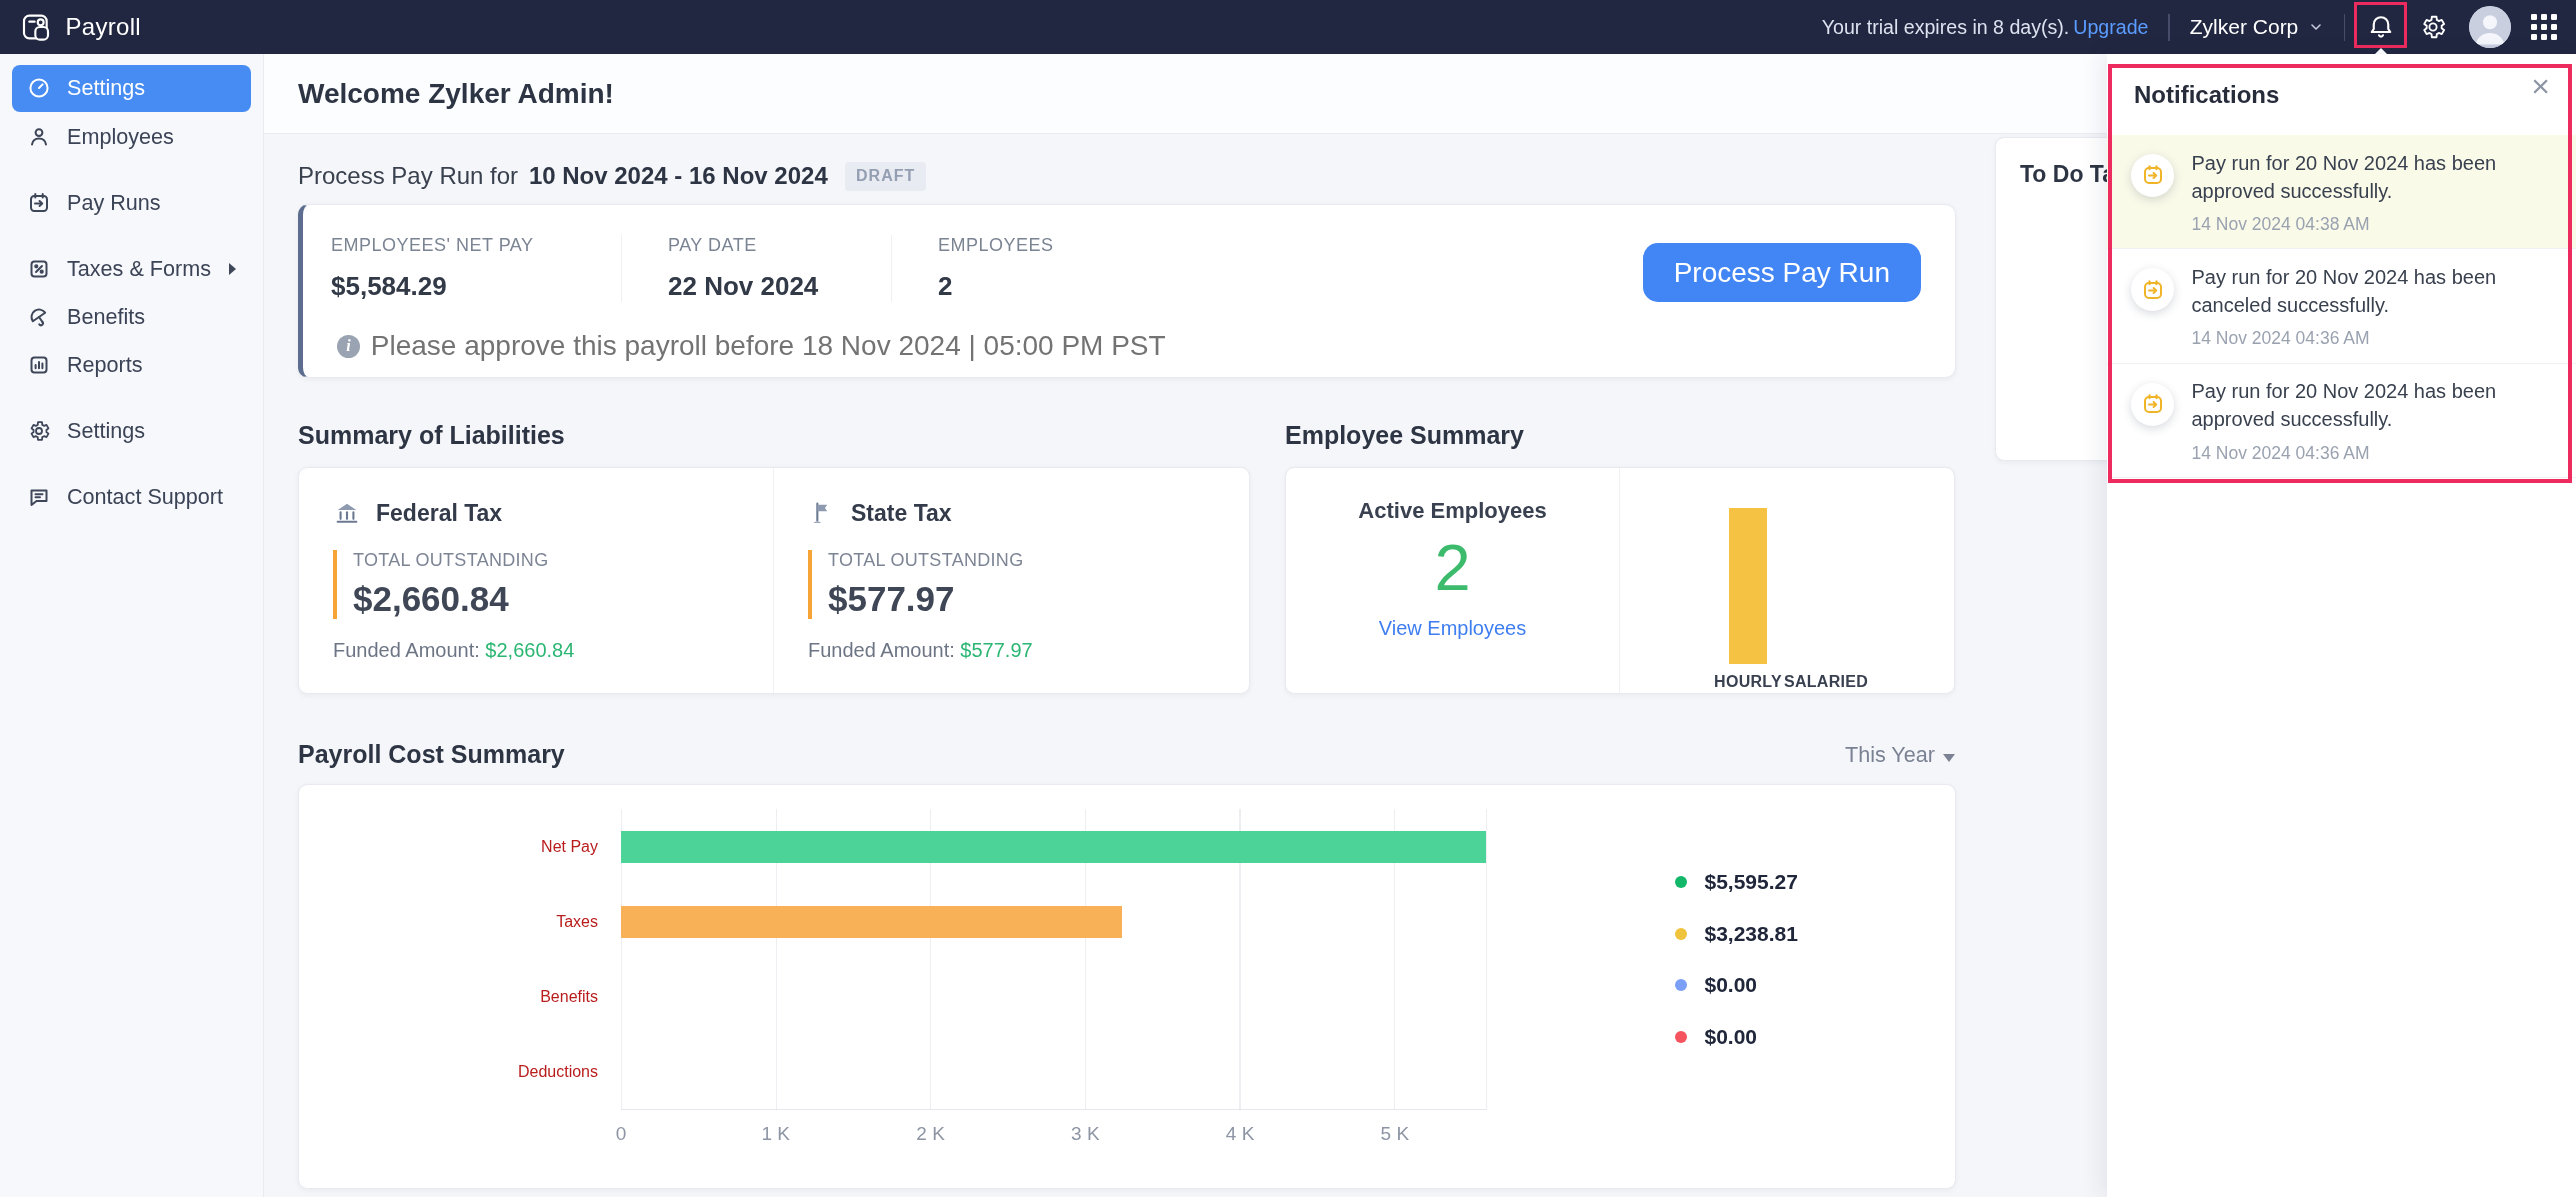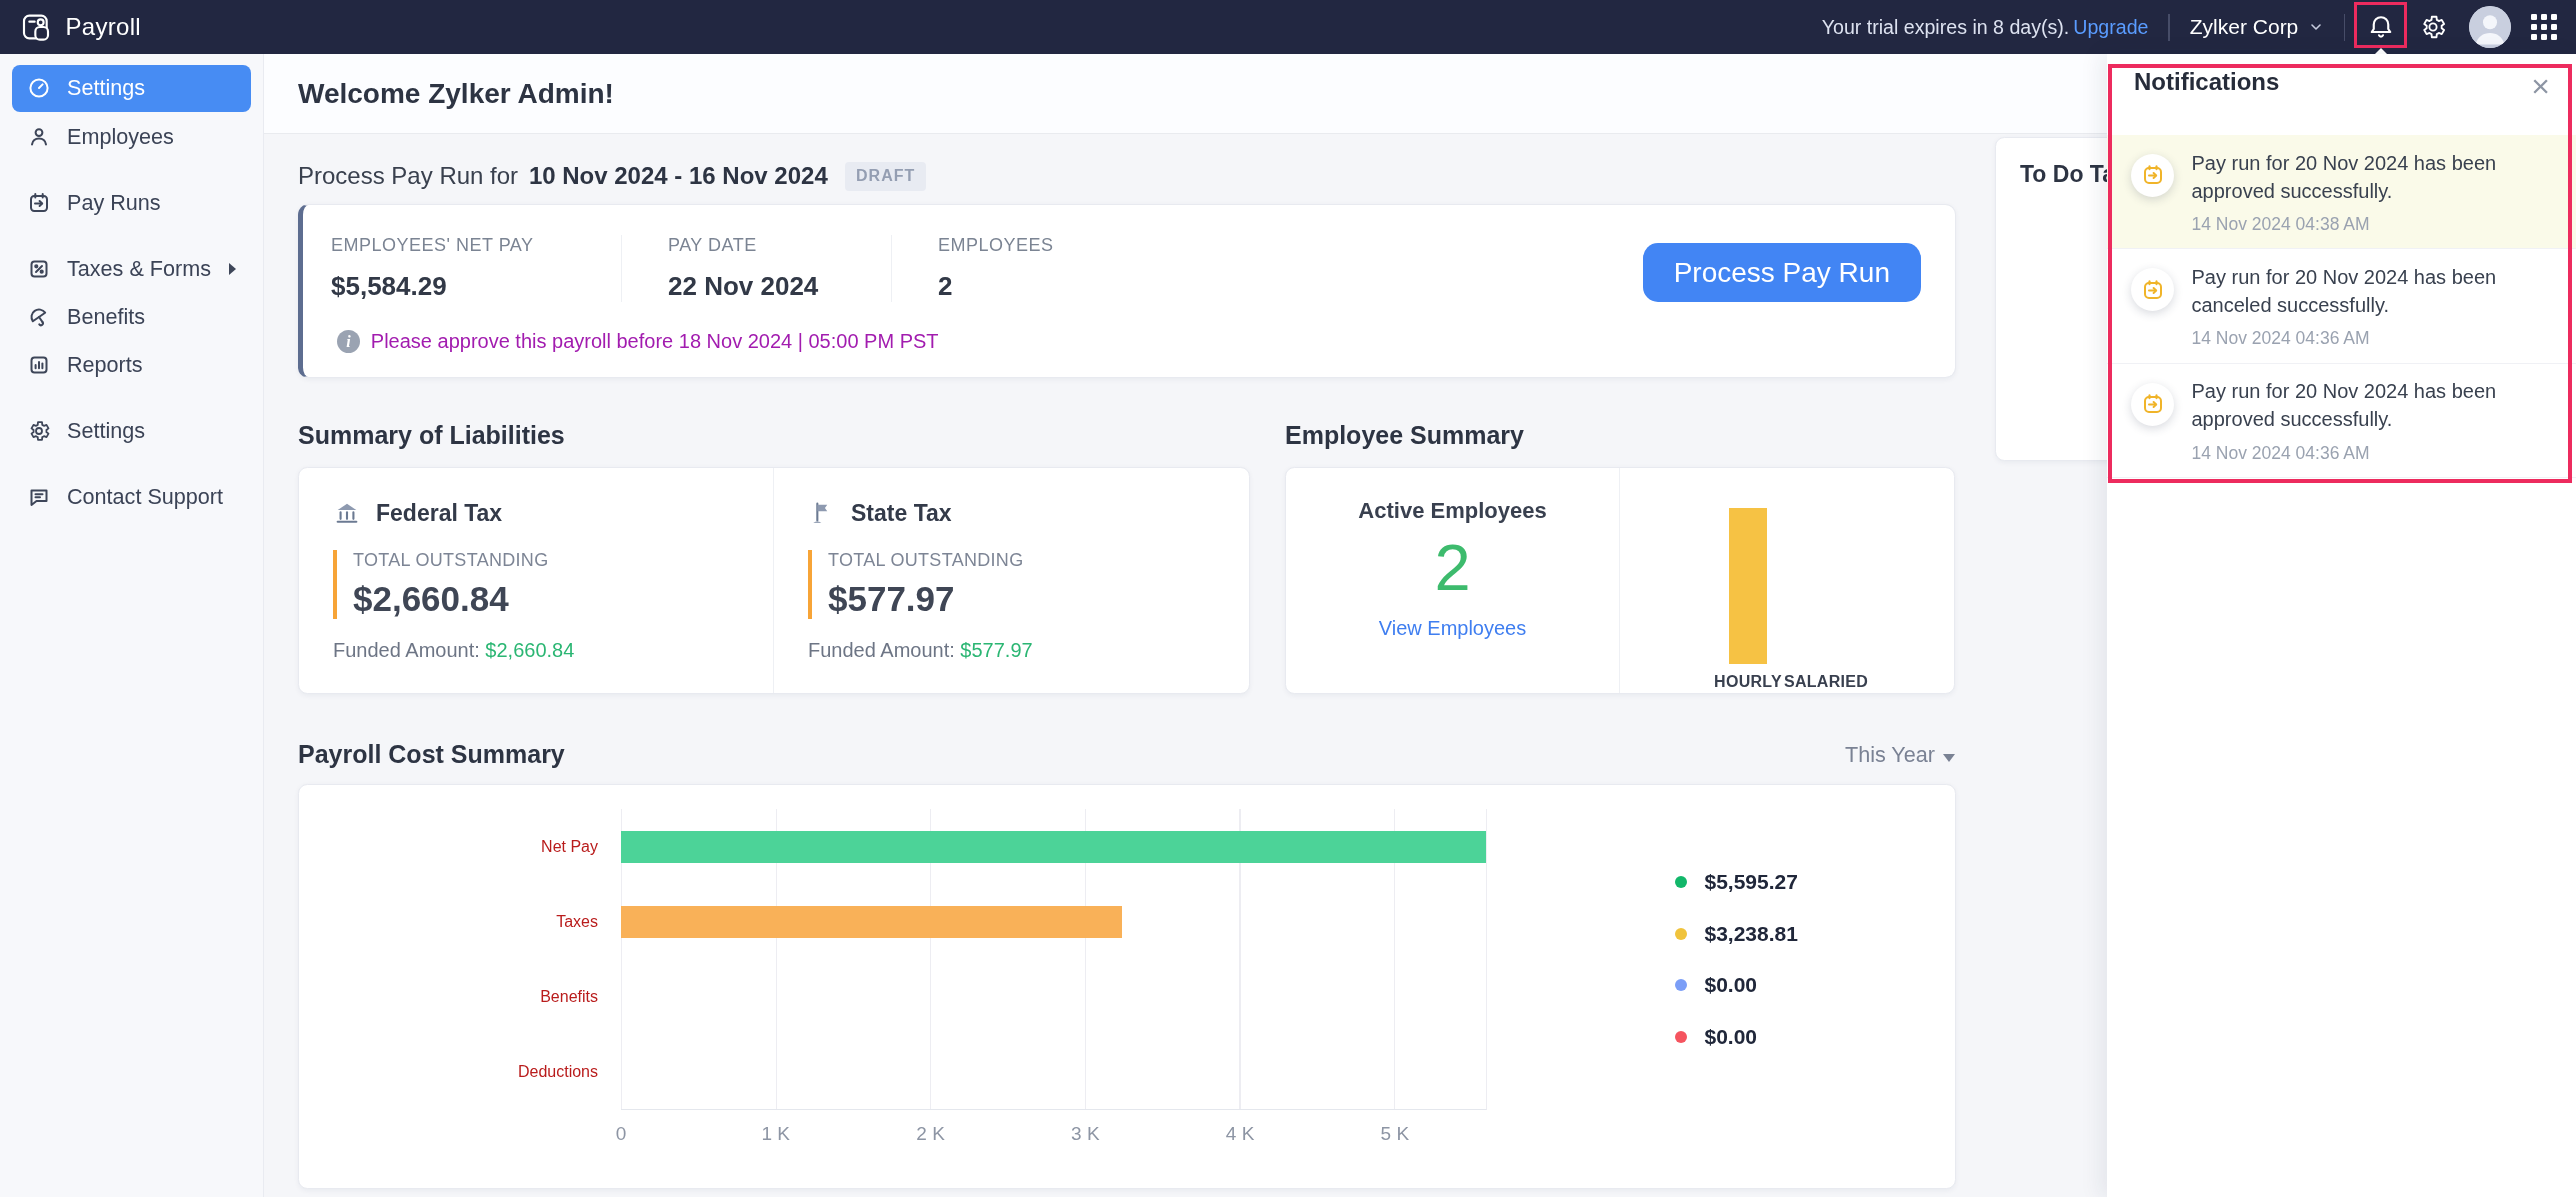--- a/index.html
+++ b/index.html
@@ -78,21 +78,21 @@
   .pr-col:nth-child(1) { min-width:290px; }
   .pr-col:nth-child(2) { min-width:270px; }
   .stat-label { font-size:18px; color:#7b8493; letter-spacing:0.5px; }
   .stat-value { margin-top:15px; font-size:26px; font-weight:700; color:#323947; }
   .pr-note { position:absolute; left:34px; top:125px; display:flex; align-items:center; gap:10.8px; }
   .info-icon {
     width:23px; height:23px; border-radius:50%; background:#9aa3b2; color:#fff;
     font-family:"Liberation Serif", serif; font-style:italic; font-weight:700; font-size:16px;
     display:flex; align-items:center; justify-content:center; flex:none;
   }
-  .pr-note-text { font-size:20px; color:#a21caf; }
+  .pr-note-text { font-size:28px; color:#737373; }
   .btn-primary {
     position:absolute; right:34px; top:38px; height:59px; padding:0 31px;
     background:#4285f4; color:#fff; font-size:28px; font-weight:400;
     border:none; border-radius:15px; cursor:pointer; font-family:"Liberation Sans", sans-serif;
   }
 
   .section-title { position:absolute; font-size:25px; font-weight:700; color:#2d3443; z-index:1; }
 
   
   .liab-card { position:absolute; left:298px; top:467px; width:952px; height:227px; display:flex; z-index:1; }
@@ -143,21 +143,21 @@
 
   
   .todo-card { position:absolute; left:1995px; top:137px; width:351px; height:324px; padding:23px 0 0 24px; z-index:8; }
   .todo-title { font-size:23px; font-weight:600; color:#2d3443; white-space:nowrap; }
 
   
   .notif-panel {
     position:absolute; left:2107px; top:54px; width:469px; height:1144px;
     background:#fff; box-shadow:-6.7px 0 20px rgba(25,39,80,.08); z-index:40;
   }
-  .notif-header { position:relative; padding:14px 27px; }
+  .notif-header { position:relative; padding:27px 27px; }
   .notif-title { font-size:24px; font-weight:600; color:#262c3a; }
   .notif-close { position:absolute; right:26px; top:16px; font-size:32px; color:#8d95a4; cursor:pointer; line-height:1; }
   .notif-list { position:absolute; left:0; right:0; top:81px; }
   .notif-item { display:flex; gap:17.5px; padding:13.5px 24px; min-height:108px; border-bottom:1.3px solid #f0f1f5; cursor:pointer; }
   .notif-item.highlighted { background:#fafae9; }
   .notif-ic {
     width:43px; height:43px; border-radius:50%; background:#fff; flex:none; margin-top:5.4px;
     box-shadow:0 2.7px 9.4px rgba(40,50,80,.18); display:flex; align-items:center; justify-content:center;
   }
   .notif-body { width:324px; }

